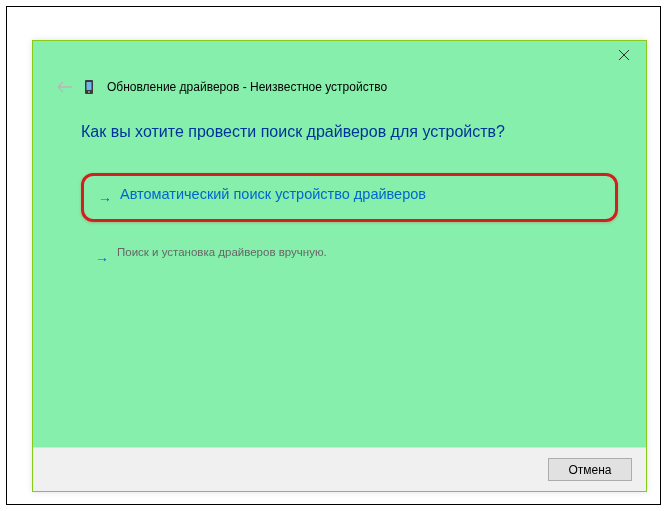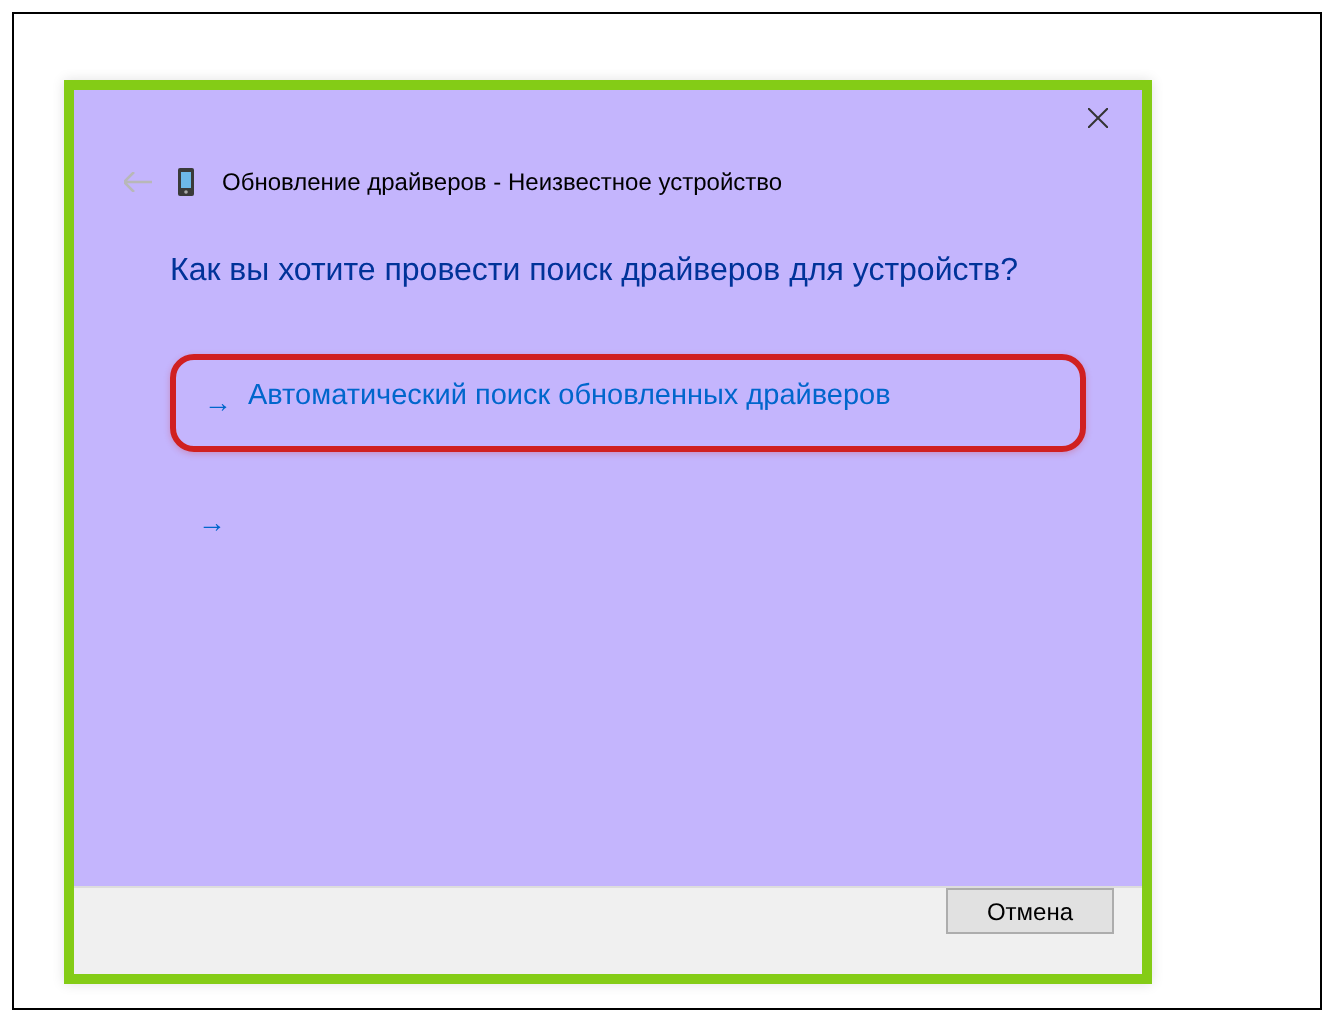--- a/index.html
+++ b/index.html
@@ -13,23 +13,23 @@
     }
     .outer-border {
       position: absolute;
       top: 6px; left: 6px; right: 6px; bottom: 6px;
       border: 1px solid #000;
       background: #fff;
     }
     .dialog {
       position: absolute;
       top: 33px; left: 25px;
-      width: 544px; height: 452px;
-      background: #c4b5fd;
-      border: 5px solid #84cc16;
+      width: 615px; height: 452px;
+      background: #86efac;
+      border: 1px solid #84cc16;
       box-shadow: 0 0 6px rgba(0,0,0,.12);
     }
     .close-btn {
       position: absolute;
       top: 0; right: 0;
       width: 44px; height: 28px;
       display: flex; align-items: center; justify-content: center;
       cursor: pointer;
       font-size: 14px; color: #333;
     }
@@ -94,20 +94,21 @@
       padding: 10px 14px 13px 14px;
     }
     .footer {
       position: absolute;
       bottom: 0; left: 0; right: 0;
       height: 44px;
       background: #f0f0f0;
       border-top: 1px solid #ddd;
       display: flex;
       justify-content: flex-end;
+      align-items: center;
       padding-right: 14px;
     }
     .btn {
       min-width: 84px;
       height: 23px;
       padding: 0 14px;
       background: #e1e1e1;
       border: 1px solid #adadad;
       font-size: 12px;
       cursor: pointer;
@@ -142,25 +143,26 @@
         </svg>
       </span>
       <span class="header-title">Обновление драйверов - Неизвестное устройство</span>
     </div>
 
     <div class="content">
       <div class="main-heading">Как вы хотите провести поиск драйверов для устройств?</div>
 
       <div class="option highlighted">
         <span class="arrow">→</span>
-        <div class="option-title">Автоматический поиск обновленных драйверов</div>
+        <div class="option-title">Автоматический поиск устройство драйверов</div>
       </div>
 
       <div class="option">
         <span class="arrow">→</span>
+        <div class="option-desc">Поиск и установка драйверов вручную.</div>
       </div>
     </div>
 
     <div class="footer">
       <button class="btn">Отмена</button>
     </div>
 
   </div>
 </div>
 

